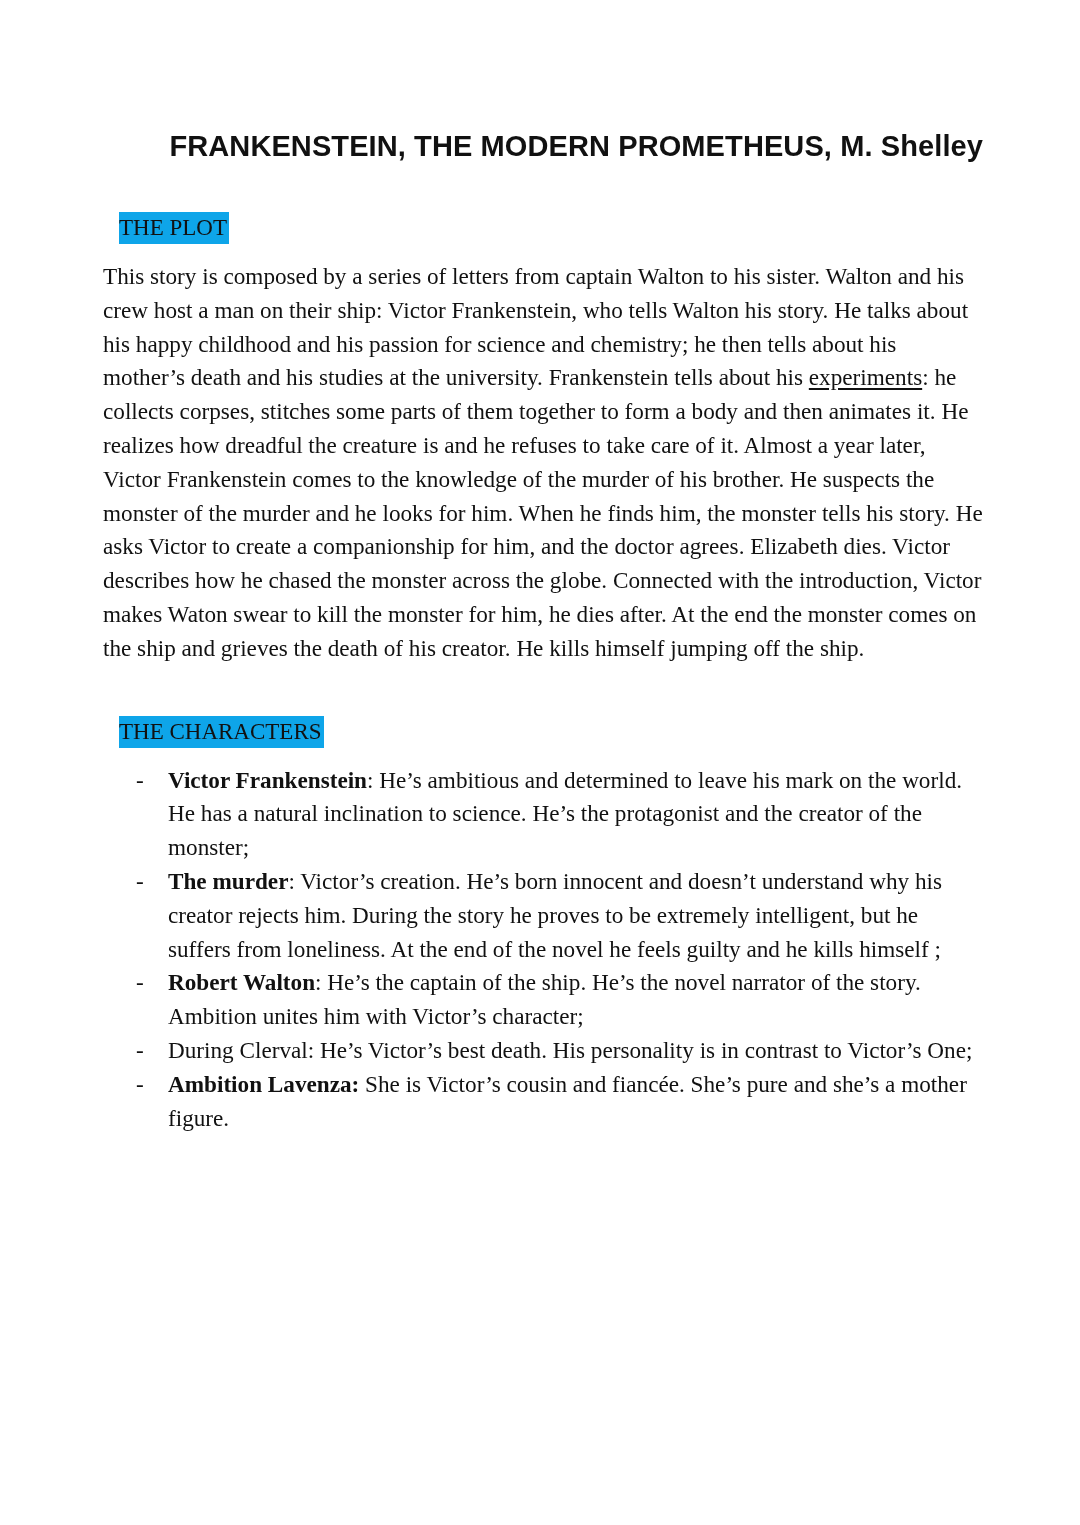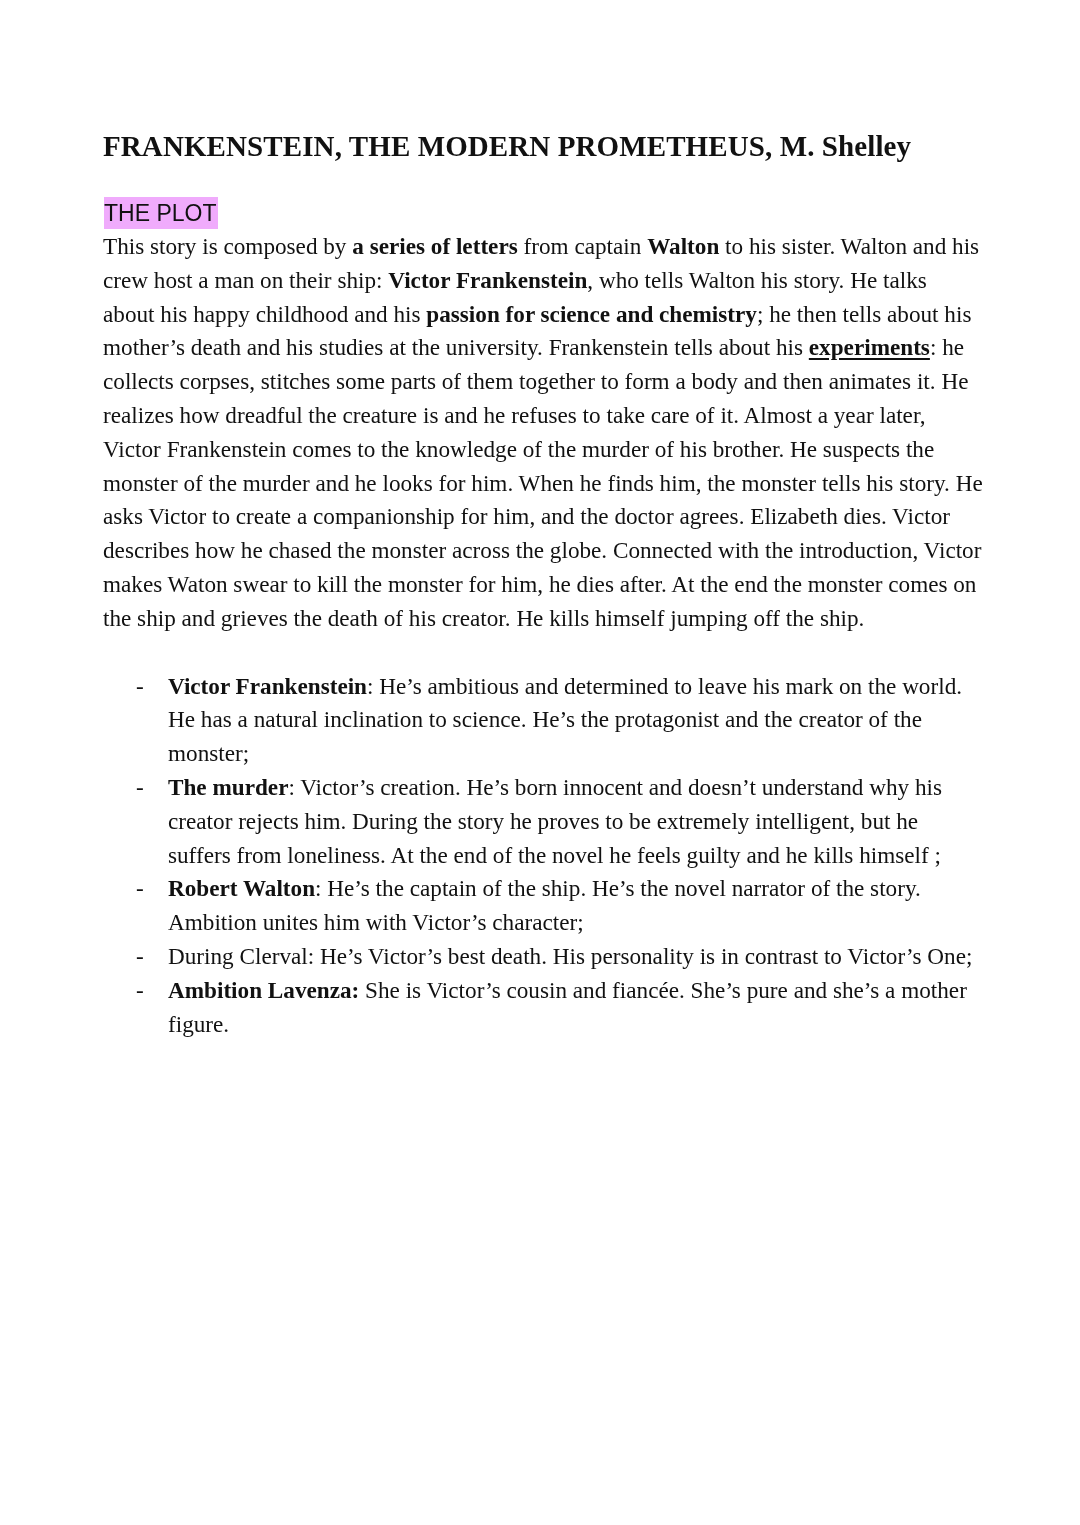--- a/index.html
+++ b/index.html
@@ -15,49 +15,50 @@
       font-family: "DejaVu Serif", "Liberation Serif", serif;
       color: #111111;
     }
     .page {
       position: absolute;
       left: 103px;
       top: 124px;
       width: 880px;
     }
     .doc-title {
-      font-family: Liberation Serif, serif;
+      font-family: Liberation Sans, sans-serif;
       font-weight: bold;
       font-size: 29px;
       line-height: 44px;
       margin: 0 0 28px 0;
       letter-spacing: 0.1px;
       white-space: nowrap;
+      text-align: right;
     }
     .section-heading {
       display: inline-block;
-      background: #f0abfc;
-      font-family: Liberation Sans, sans-serif;
+      background: #0ea5e9;
+      font-family: Liberation Serif, serif;
       font-size: 23px;
       line-height: 32px;
       padding: 0 2px 0 0;
-      margin: 1px;
+      margin: 16px;
     }
     .section {
       margin-bottom: 34px;
     }
     .para {
       font-family: "Liberation Serif", "DejaVu Serif", serif;
       font-size: 23.2px;
       line-height: 33.8px;
       margin: 0;
       width: 880px;
     }
-    .para b, .item-text b { font-weight: bold; }
-    .para u { text-decoration: underline; text-underline-offset: 3px; font-weight: bold; }
+    .para b, .item-text b { font-weight: normal; }
+    .para u { text-decoration: underline; text-underline-offset: 3px; }
     .char-list {
       list-style: none;
       margin: 0;
       padding: 0;
     }
     .char-item {
       position: relative;
       padding-left: 65px;
       font-family: "Liberation Serif", "DejaVu Serif", serif;
       font-size: 23.2px;
@@ -75,20 +76,21 @@
 
 <div class="page">
   <h1 class="doc-title">FRANKENSTEIN, THE MODERN PROMETHEUS, M. Shelley</h1>
 
   <div class="section">
     <div><span class="section-heading">THE PLOT</span></div>
     <p class="para" id="plot-paragraph"><span>This story is composed by </span><b>a series of letters</b><span> from captain </span><b>Walton</b><span> to his sister. Walton and his crew host a man on their ship: </span><b>Victor Frankenstein</b><span>, who tells Walton his story. He talks about his happy childhood and his </span><b>passion for science and chemistry</b><span>; he then tells about his mother’s death and his studies at the university. Frankenstein tells about his </span><u>experiments</u><span>: he collects corpses, stitches some parts of them together to form a body and then animates it. He realizes how dreadful the creature is and he refuses to take care of it. Almost a year later, Victor Frankenstein comes to the knowledge of the murder of his brother. He suspects the monster of the murder and he looks for him. When he finds him, the monster tells his story. He asks Victor to create a companionship for him, and the doctor agrees. Elizabeth dies. Victor describes how he chased the monster across the globe. Connected with the introduction, Victor makes Waton swear to kill the monster for him, he dies after. At the end the monster comes on the ship and grieves the death of his creator. He kills himself jumping off the ship.</span></p>
   </div>
 
   <div class="section">
+    <div><span class="section-heading">THE CHARACTERS</span></div>
     <ul class="char-list" id="char-list">
         <li class="char-item"><span class="char-dash">-</span><b>Victor Frankenstein</b><span>: He’s ambitious and determined to leave his mark on the world. He has a natural inclination to science. He’s the protagonist and the creator of the monster;</span></li>
         <li class="char-item"><span class="char-dash">-</span><b>The murder</b><span>: Victor’s creation. He’s born innocent and doesn’t understand why his creator rejects him. During the story he proves to be extremely intelligent, but he suffers from loneliness. At the end of the novel he feels guilty and he kills himself ;</span></li>
         <li class="char-item"><span class="char-dash">-</span><b>Robert Walton</b><span>: He’s the captain of the ship. He’s the novel narrator of the story. Ambition unites him with Victor’s character;</span></li>
         <li class="char-item"><span class="char-dash">-</span><span>During Clerval</span><span>: He’s Victor’s best death. His personality is in contrast to Victor’s One;</span></li>
         <li class="char-item"><span class="char-dash">-</span><b>Ambition Lavenza:</b><span> She is Victor’s cousin and fiancée. She’s pure and she’s a mother figure.</span></li>
       </ul>
   </div>
 </div>
 

